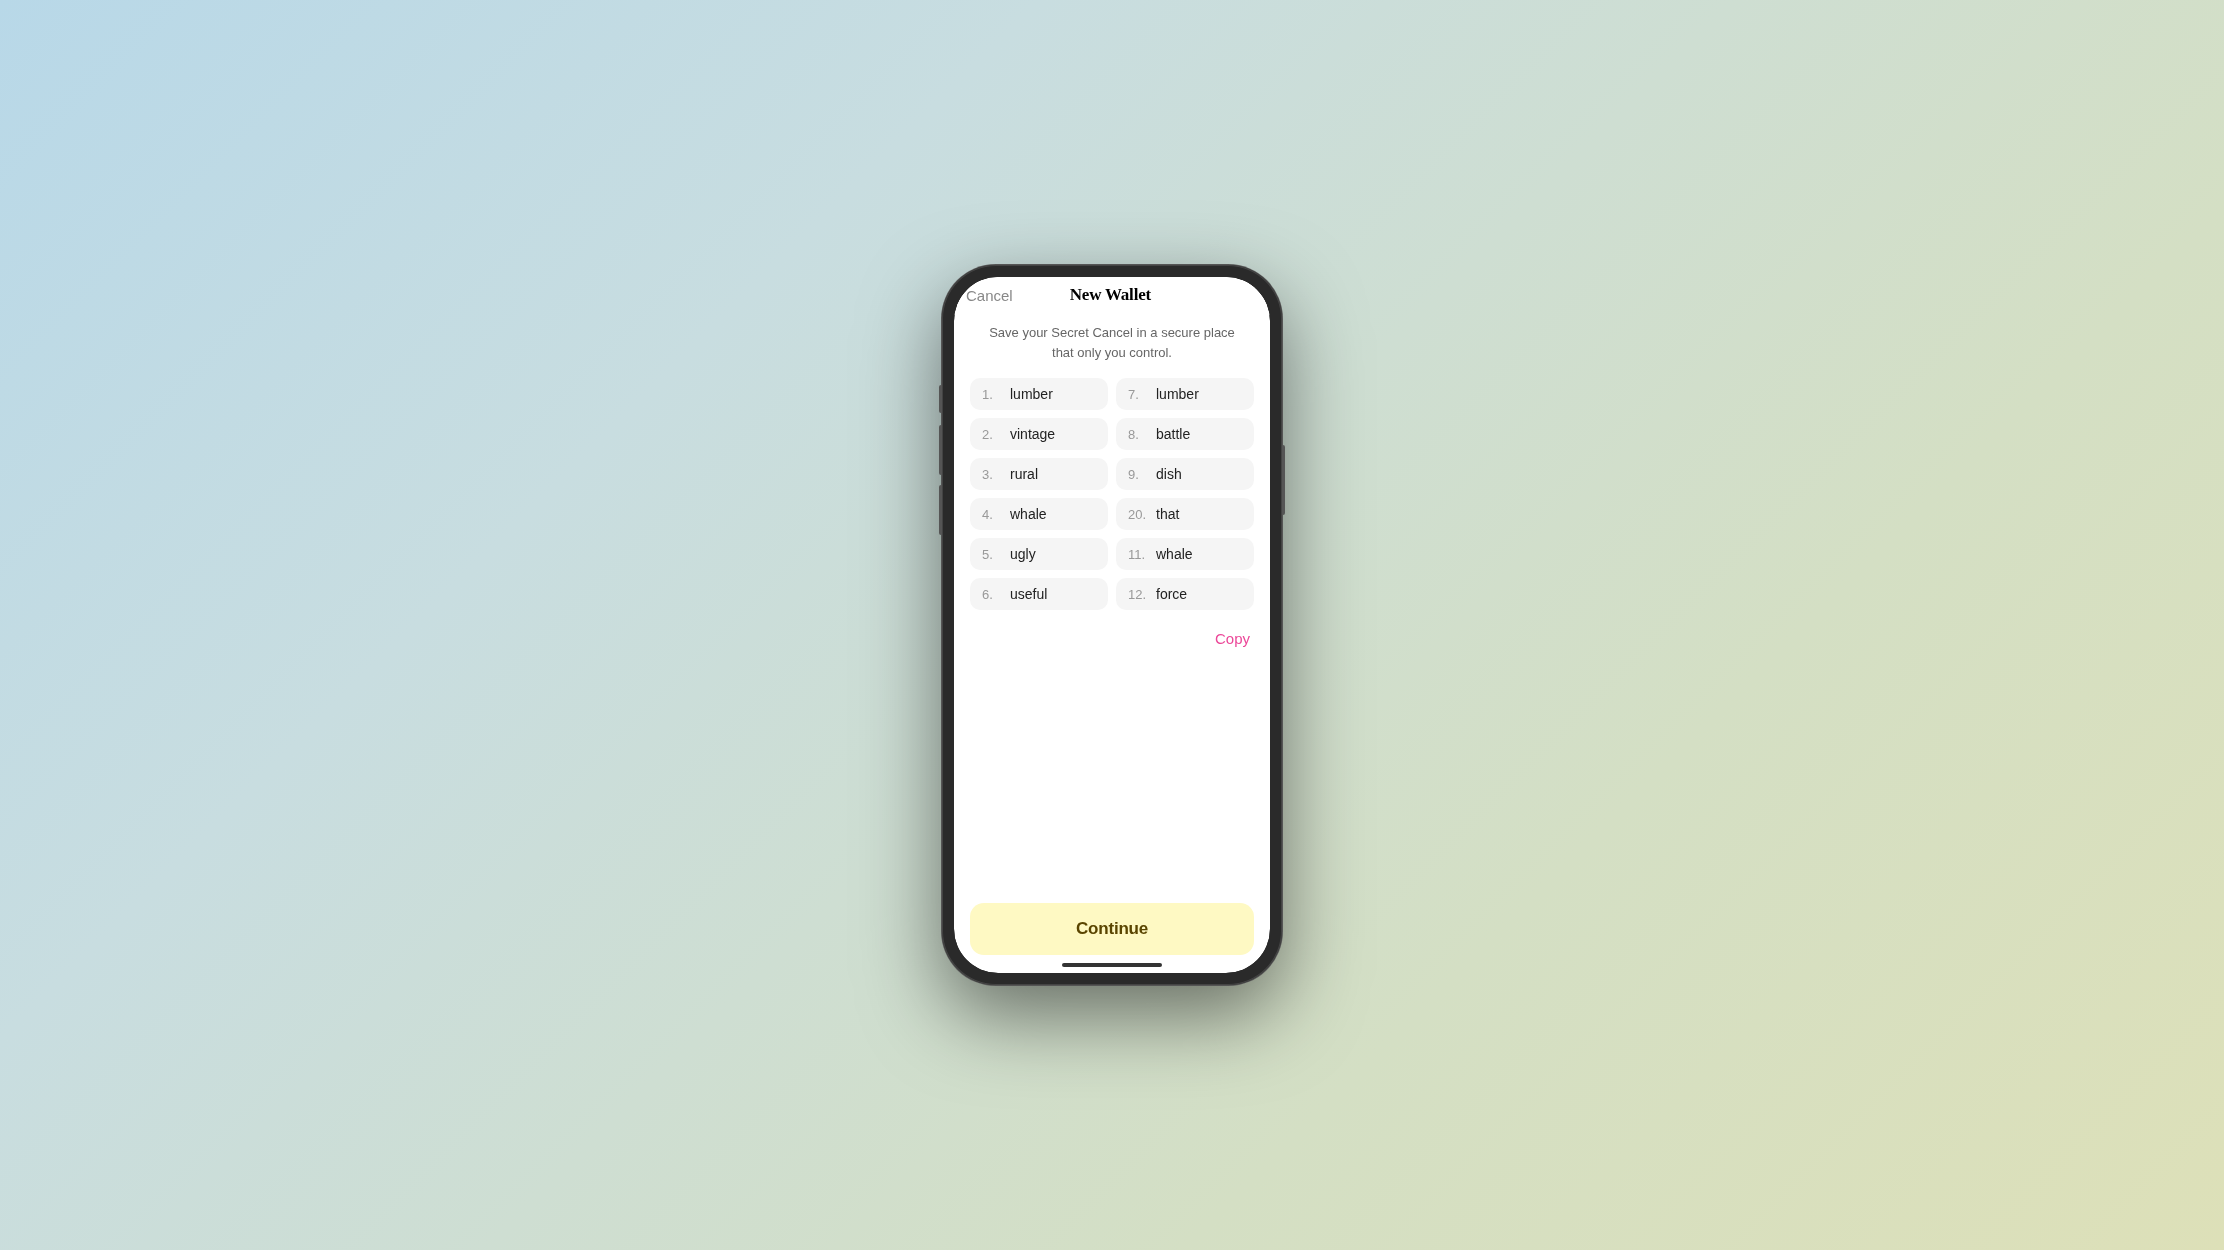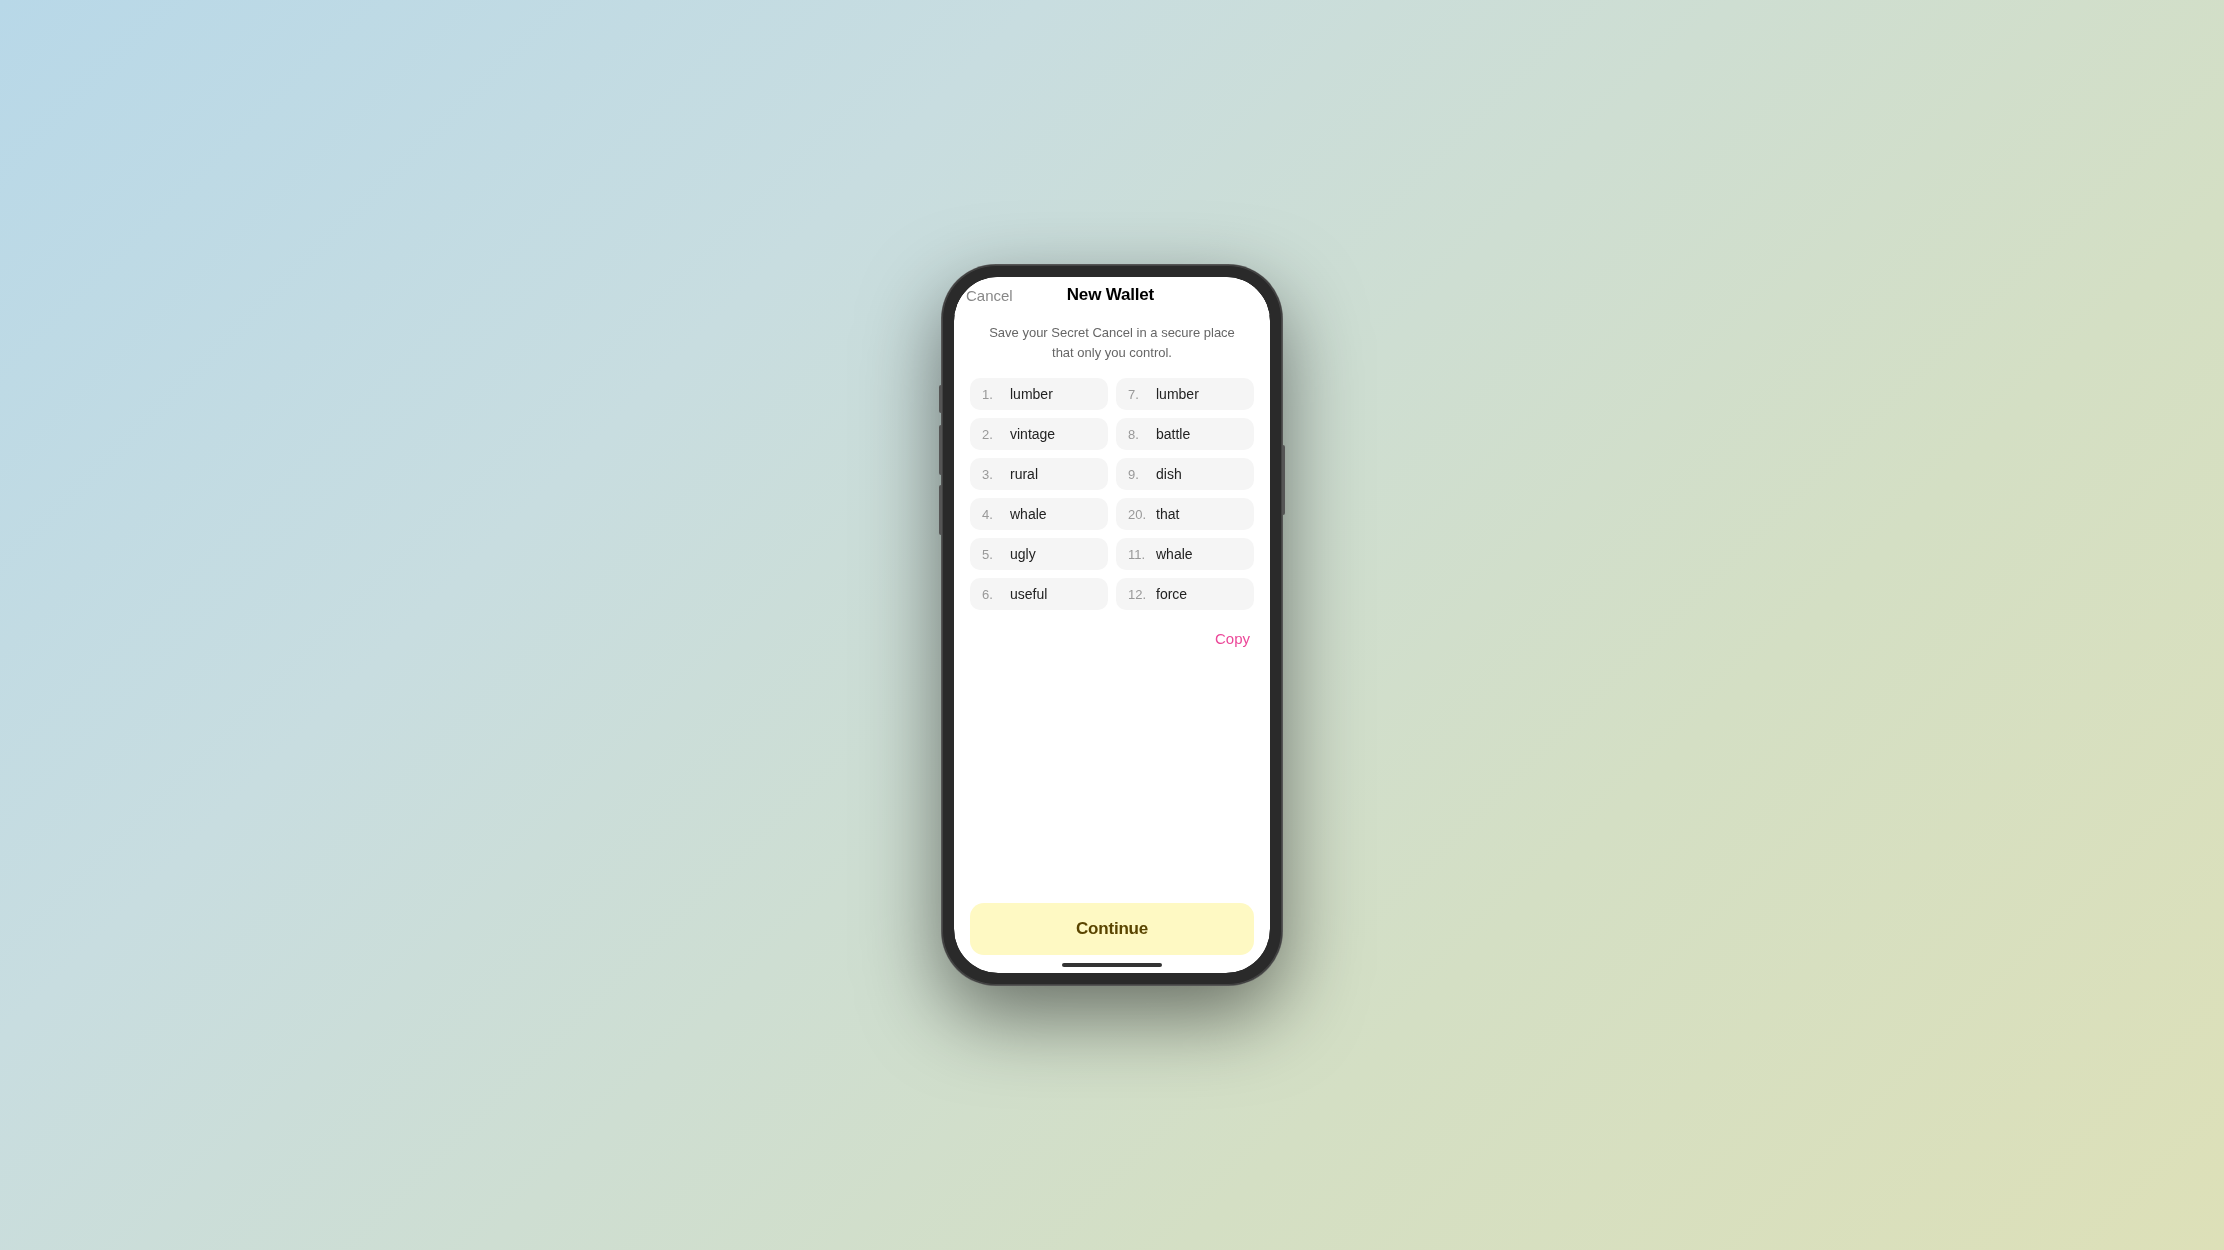--- a/index.html
+++ b/index.html
@@ -144,20 +144,21 @@
       color: #888;
       font-weight: 400;
       cursor: pointer;
     }
 
     .nav-title {
       font-size: 17px;
       font-weight: 600;
       color: #000;
       letter-spacing: -0.2px;
+      font-family: Liberation Serif, serif;
     }
 
     .nav-spacer {
       width: 50px;
     }
 
     
     .content {
       flex: 1;
       padding: 8px 16px 16px;

